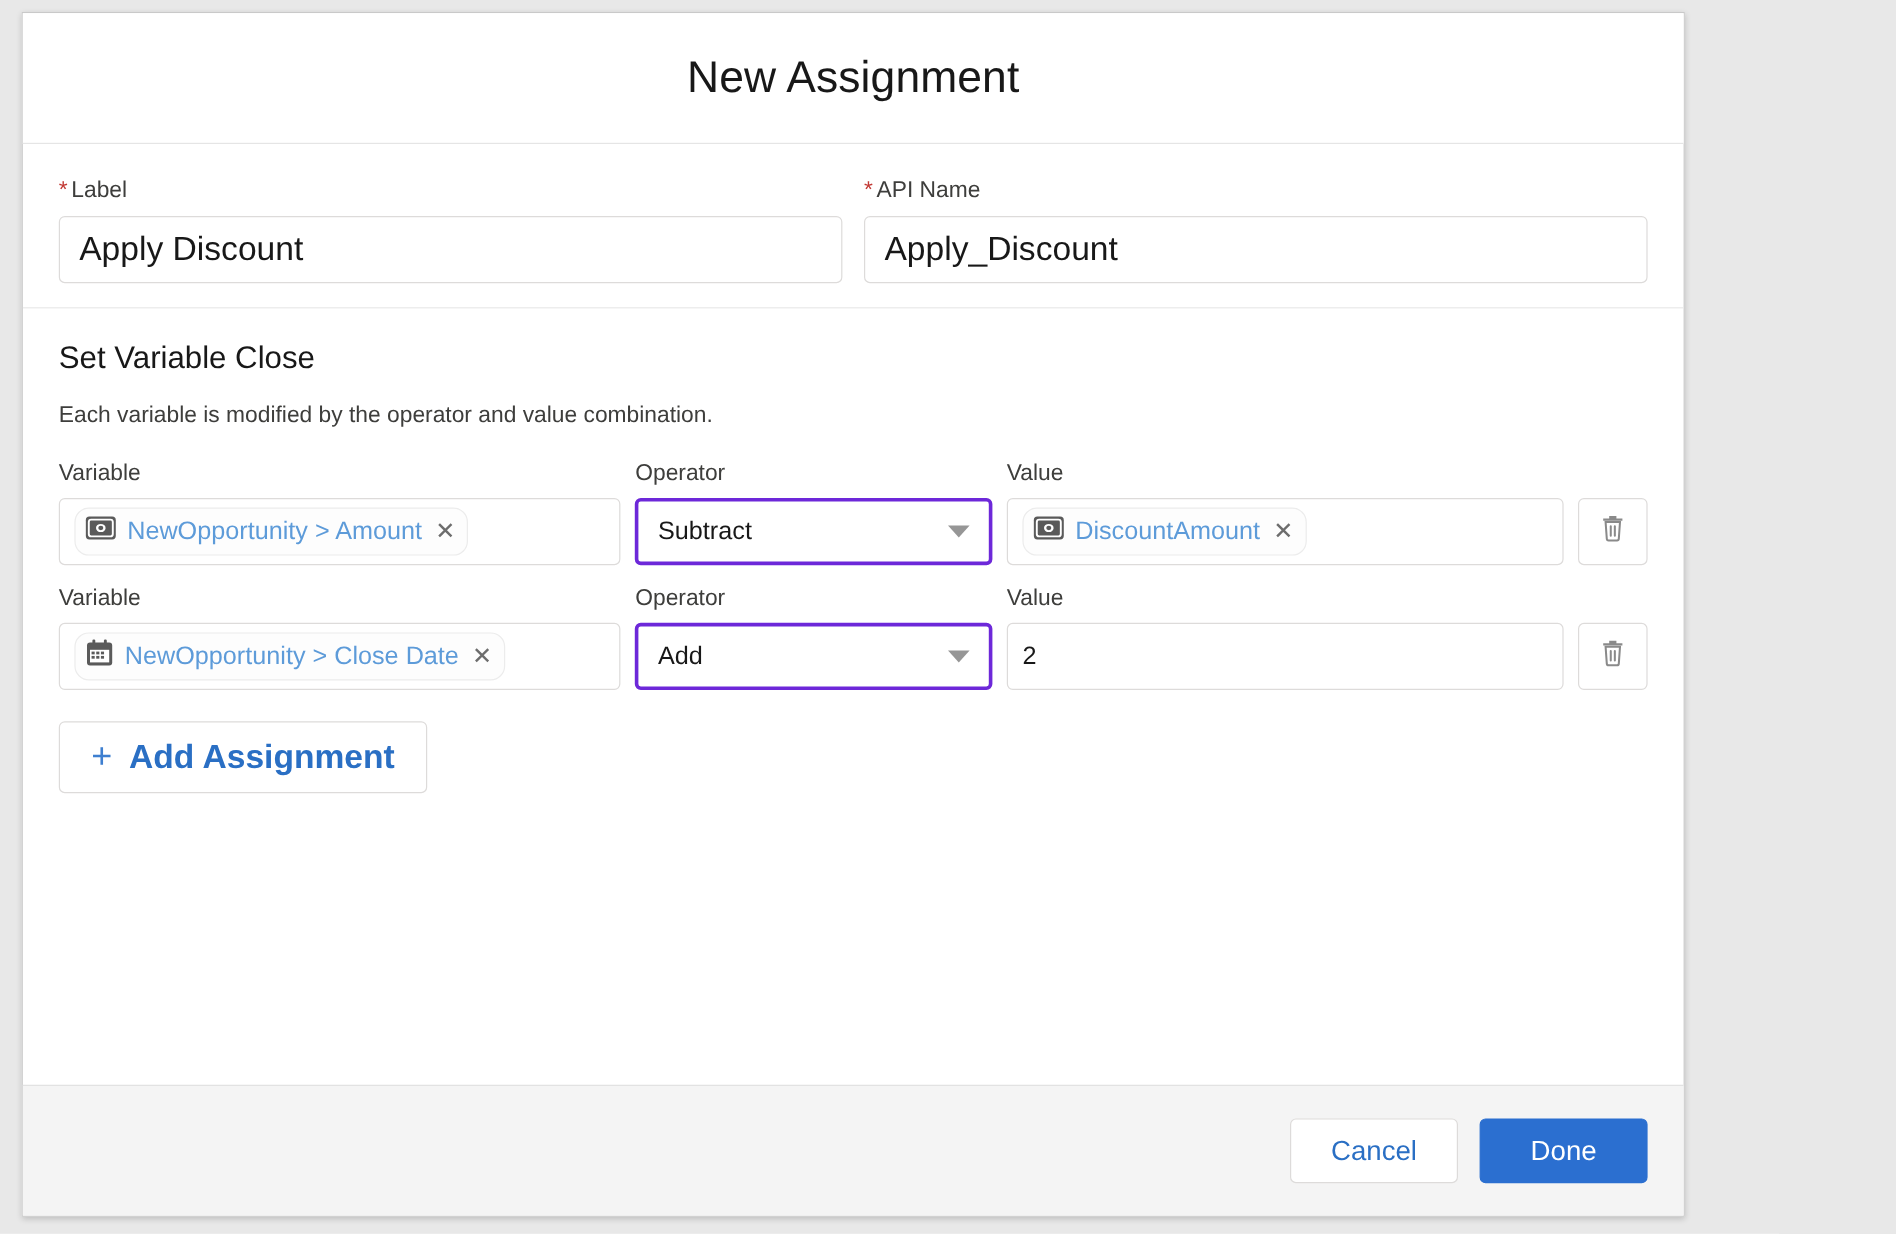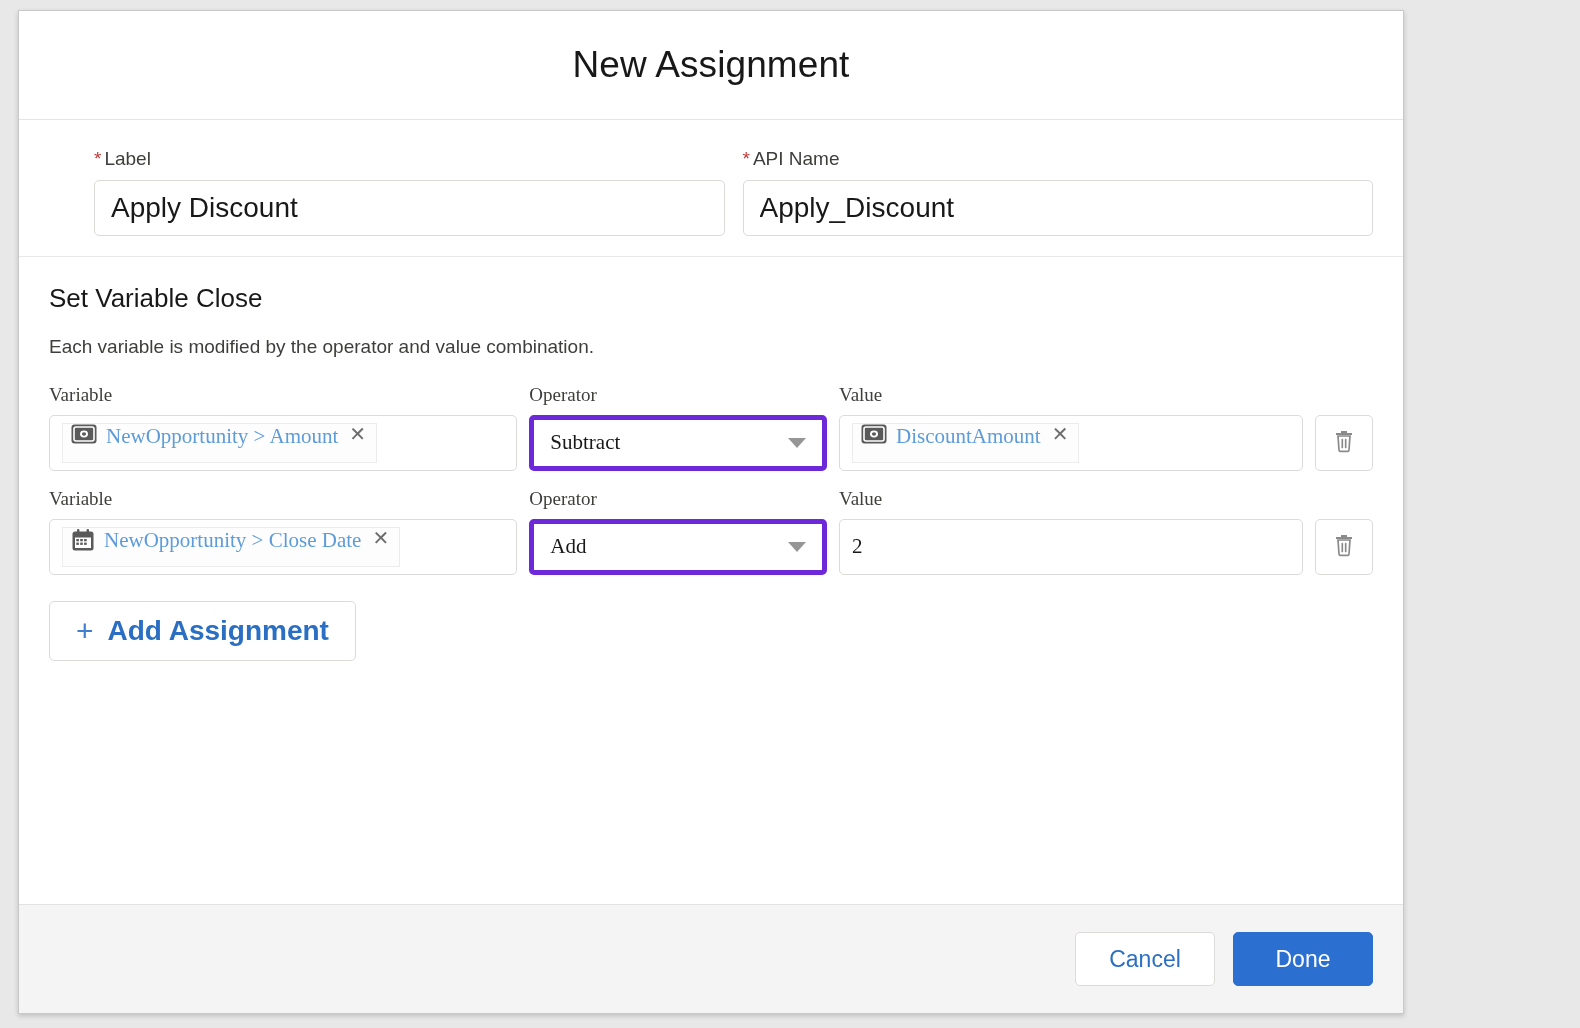--- a/index.html
+++ b/index.html
@@ -55,21 +55,20 @@
   }
 
   .section-top {
     padding: 28px 30px 20px 30px;
     border-bottom: 1px solid #e9e9e9;
   }
 
   .field-row {
     display: flex;
     gap: 18px;
-    margin-left: 45px;
   }
   .field-col {
     flex: 1;
     min-width: 0;
   }
 
   .fld-label {
     font-size: 19px;
     color: #3e3e3c;
     margin-bottom: 9px;
@@ -127,21 +126,20 @@
     font-size: 19px;
     color: #3e3e3c;
     margin: 0 0 26px 0;
   }
 
   .assign-row {
     display: flex;
     align-items: flex-end;
     gap: 12px;
     margin-bottom: 17px;
-    font-family: Liberation Serif, serif;
   }
   .col-variable { width: 535px; }
   .col-operator { width: 340px; }
   .col-value    { width: 530px; }
   .col-del      { width: 62px; }
 
   .col-lbl {
     font-size: 19px;
     color: #3e3e3c;
     margin-bottom: 9px;
@@ -155,25 +153,26 @@
     border-radius: 5px;
     background: #ffffff;
     display: flex;
     align-items: center;
     padding: 0 12px;
   }
 
   
   .pill {
     display: inline-flex;
+    align-items: center;
     gap: 9px;
     height: 38px;
     padding: 0 10px 0 8px;
     border: 1px solid #ececec;
-    border-radius: 0;
+    border-radius: 12px;
     background: #fdfdfd;
     max-width: 100%;
   }
   .pill-text {
     font-size: 21px;
     color: #5d9bd9;
     white-space: nowrap;
   }
   .pill-x {
     font-size: 20px;
@@ -183,21 +182,21 @@
     margin-left: 2px;
   }
 
   
   .ic { flex: 0 0 auto; display:block; }
 
   
   .select-box {
     height: 56px;
     box-sizing: border-box;
-    border: 5px solid #6d28d9;
+    border: 3px solid #6d28d9;
     border-radius: 5px;
     background: #ffffff;
     display: flex;
     align-items: center;
     justify-content: space-between;
     padding: 0 16px;
   }
   .select-text {
     font-size: 21px;
     color: #181818;

